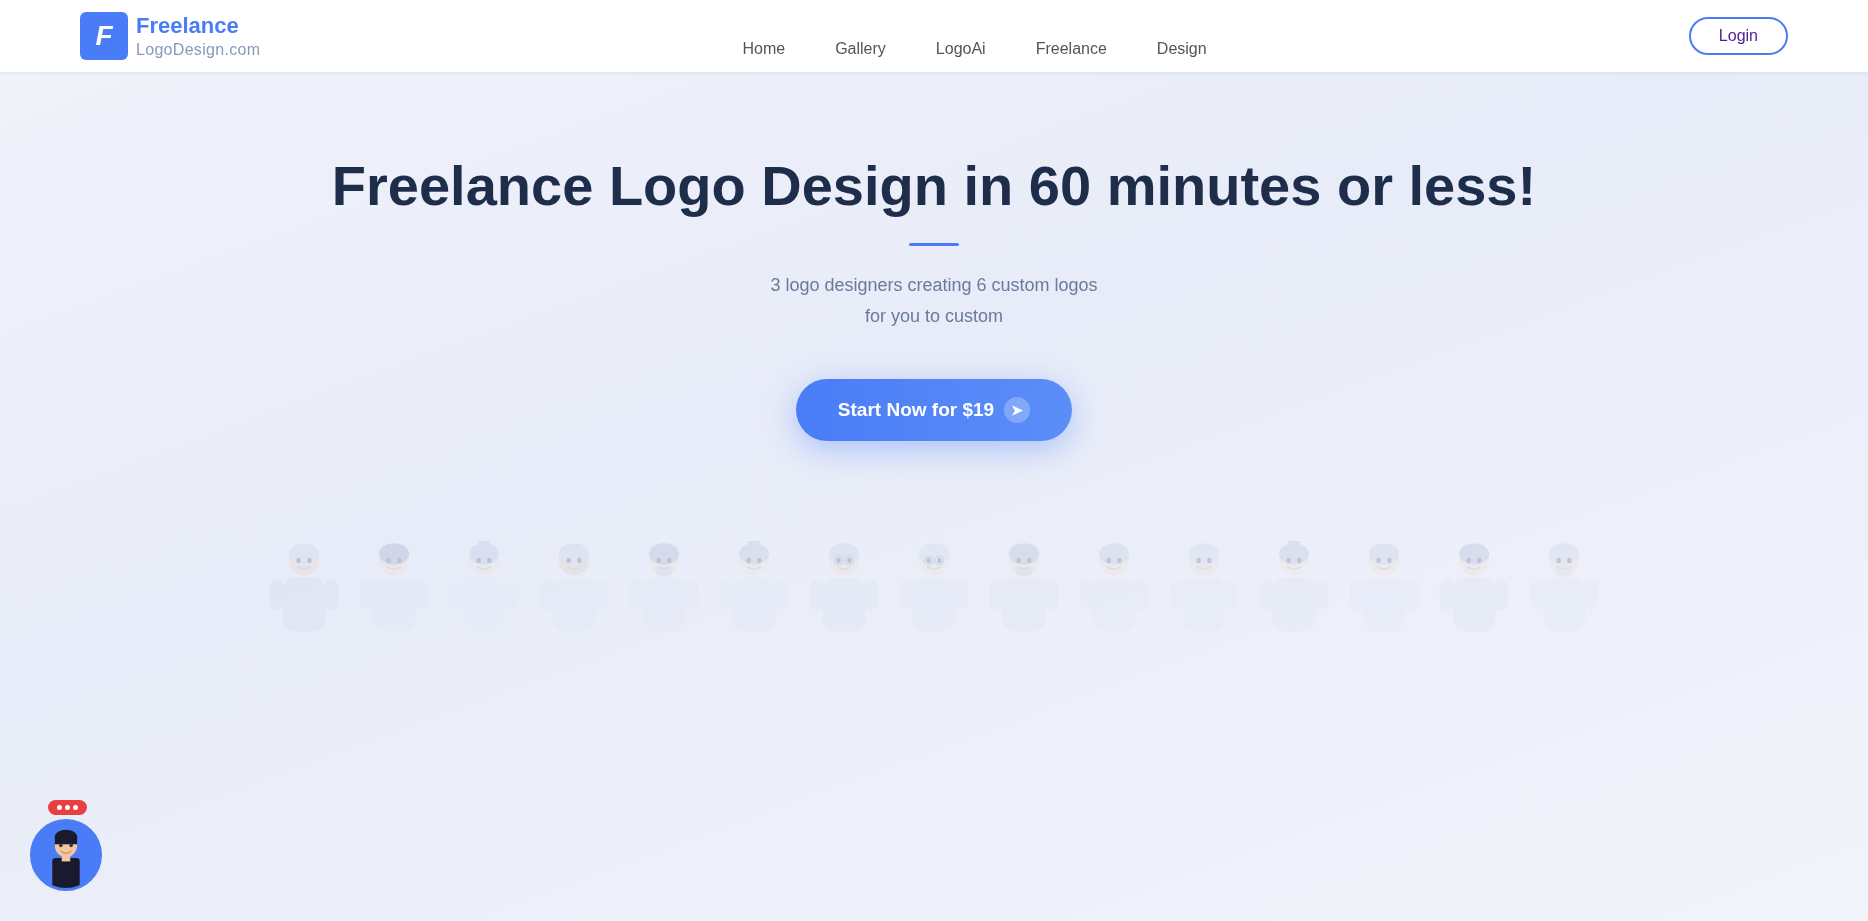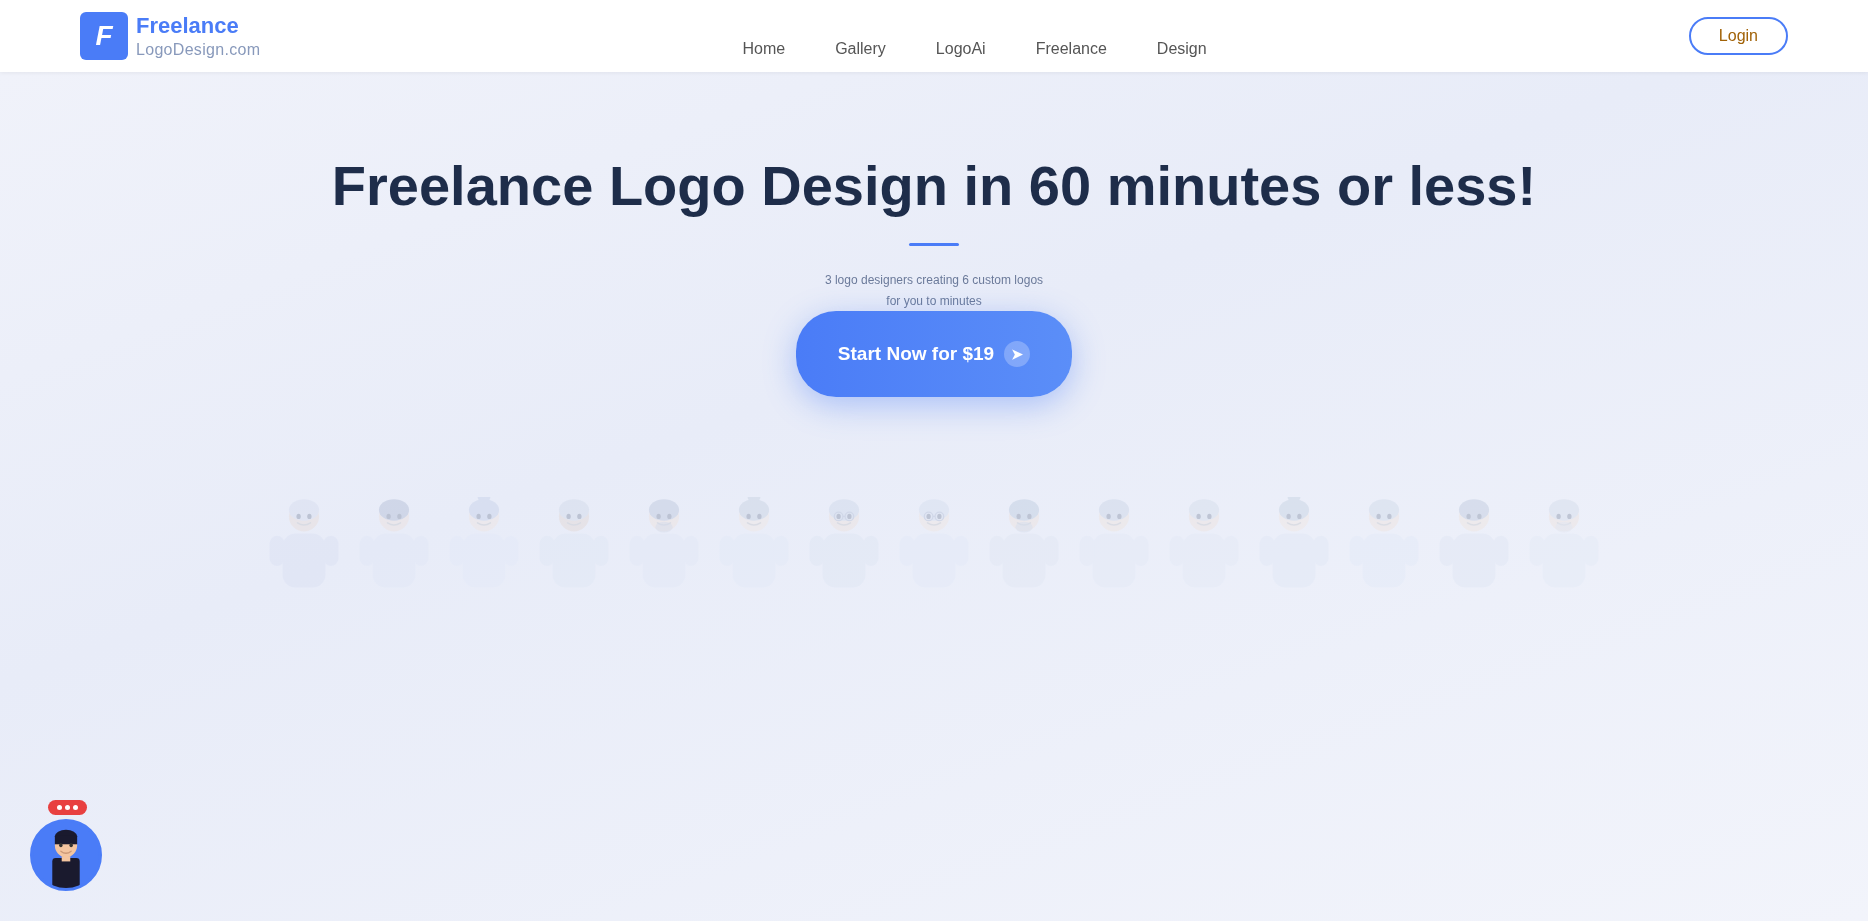--- a/index.html
+++ b/index.html
@@ -65,21 +65,21 @@
     .nav-links a {
       text-decoration: none;
       color: #555;
       font-size: 16px;
       font-weight: 400;
     }
     .login-btn {
       border: 2px solid #4a7cf7;
       border-radius: 30px;
       padding: 8px 28px;
-      color: #a16207;
+      color: #4c1d95;
       font-size: 16px;
       font-weight: 500;
       background: transparent;
       cursor: pointer;
     }
 
     
     .hero {
       background: linear-gradient(160deg, #f0f2fa 0%, #e8ecf8 40%, #f2f4fb 100%);
       text-align: center;
@@ -96,30 +96,31 @@
       margin-bottom: 24px;
     }
     .hero-divider {
       width: 50px;
       height: 3px;
       background: #4a7cf7;
       margin: 0 auto 24px;
       border-radius: 2px;
     }
     .hero-subtitle {
-      font-size: 12px;
+      font-size: 18px;
       color: #6b7a9a;
       line-height: 1.7;
+      margin-bottom: 48px;
     }
     .cta-btn {
       background: linear-gradient(90deg, #4a7cf7 0%, #5b8ef8 100%);
       color: #fff;
       border: none;
       border-radius: 40px;
-      padding: 30px 42px;
+      padding: 18px 42px;
       font-size: 19px;
       font-weight: 600;
       cursor: pointer;
       display: inline-flex;
       align-items: center;
       gap: 10px;
       box-shadow: 0 8px 32px rgba(74,124,247,0.4);
       margin-bottom: 60px;
     }
     .cta-btn .arrow-circle {
@@ -224,21 +225,21 @@
   </ul>
 
   <button class="login-btn">Login</button>
 </nav>
 
 <section class="hero">
   <h1 class="hero-title">Freelance Logo Design in 60 minutes or less!</h1>
   <div class="hero-divider"></div>
   <p class="hero-subtitle">
     <span>3 logo designers creating 6 custom logos</span><br>
-    <span>for you to minutes</span>
+    <span>for you to custom</span>
   </p>
 
   <button class="cta-btn">
     <span>Start Now for $19</span>
     <span class="arrow-circle">➤</span>
   </button>
 
   
   <div class="designers-row">
 

